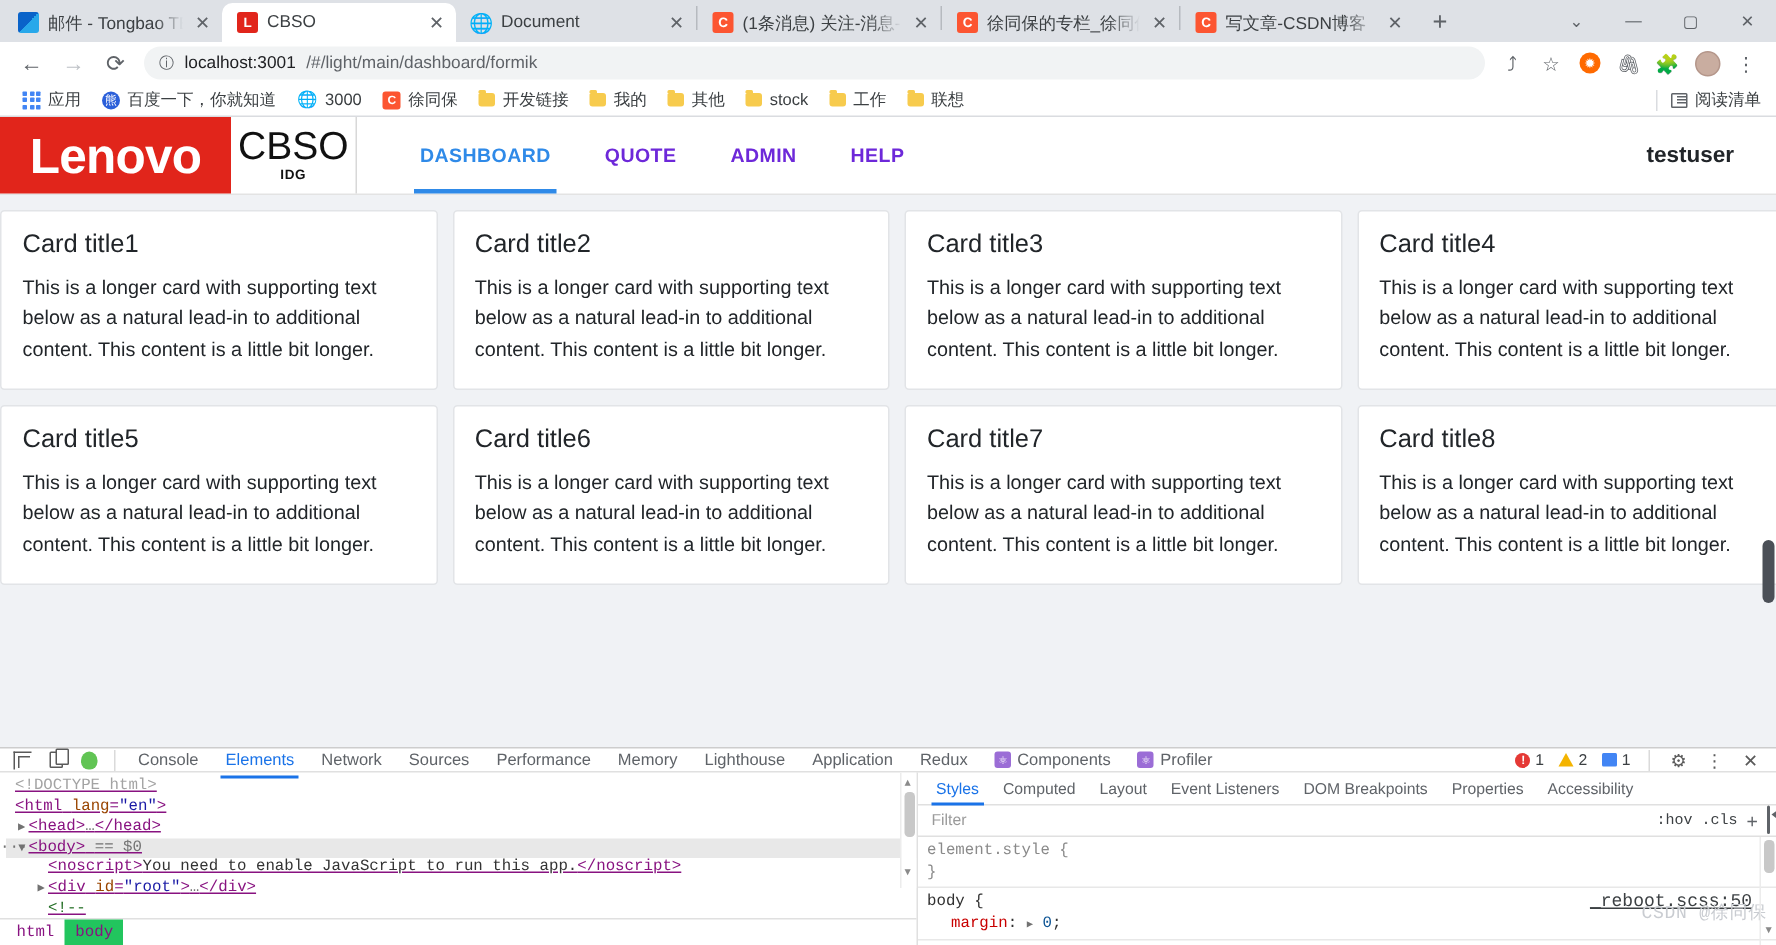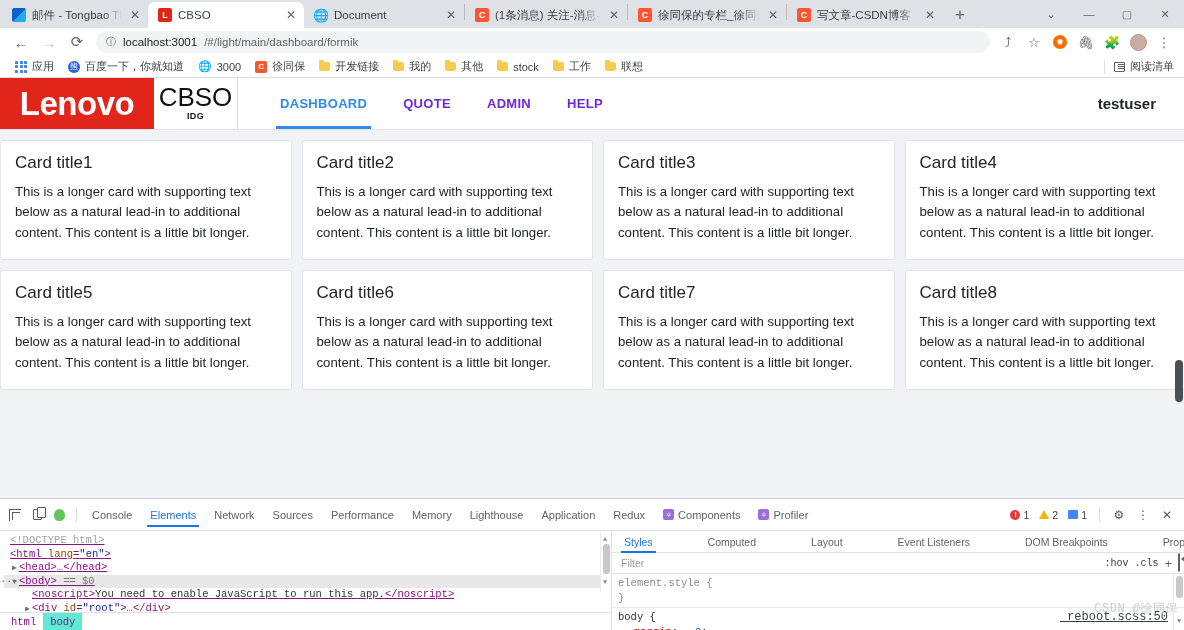--- a/index.html
+++ b/index.html
@@ -126,21 +126,21 @@
   .card-title { font-size: 17px; color:#212529; margin-bottom: 9px; font-weight: 400; }
   .card-text { font-size: 13.2px; color:#212529; line-height: 1.54; }
 
   .page-scroll-track { position:absolute; right:0; top:0; width:10px; bottom:0; }
   .page-scroll-thumb { position:absolute; right:1px; top:282px; width:8px; height:42px;
                        background:#4b5057; border-radius:4px; }
 
   
   .devtools { height: 132px; background:#fff; border-top: 1px solid #cdcdcd;
               display:flex; flex-direction:column; font-family:"Liberation Sans", sans-serif; }
-  .dt-tabbar { height: 32px; display:flex; align-items:center; border-bottom:1px solid #e0e0e0;
+  .dt-tabbar { height: 16px; display:flex; align-items:center; border-bottom:1px solid #e0e0e0;
                padding-left: 4px; gap: 0; }
   .dt-ico { width: 22px; height: 22px; display:flex; align-items:center; justify-content:center;
             color:#5a5a5a; font-size:12px; }
   .insp-ico { width:12px;height:12px; border:1.3px solid #5a5a5a; border-right:none; border-bottom:none;
               position:relative; }
   .insp-ico::after{content:"";position:absolute;left:2px;top:2px;border-left:1.3px solid #5a5a5a;
      border-top:1.3px solid #5a5a5a;width:7px;height:7px;transform:rotate(0deg);}
   .device-ico { width:9px;height:11px;border:1.3px solid #5a5a5a;border-radius:1px;position:relative;}
   .device-ico::after{content:"";position:absolute;left:3px;top:-3px;width:7px;height:9px;
      border:1.3px solid #5a5a5a;border-radius:1px;background:#fff;}
@@ -179,25 +179,25 @@
   .c-grey{color:#737373;}
   .dots { position:absolute; left:-4px; color:#727272; }
   .dom-scroll { position:absolute; right:0; top:0; bottom:20px; width:11px;
                 border-left:1px solid #ececec; background:#fff;}
   .dom-scroll .up,.dom-scroll .dn{position:absolute;left:2px;color:#8a8a8a;font-size:7px;}
   .dom-scroll .up{top:2px;} .dom-scroll .dn{bottom:2px;}
   .dom-scroll .th{position:absolute;left:2px;top:13px;width:7px;height:30px;background:#c8c8c8;border-radius:3px;}
   .breadcrumb { height: 18px; border-top:1px solid #e0e0e0; display:flex; align-items:center;
                 padding-left: 4px; gap: 0; font-family:"Liberation Mono", monospace; font-size:10.5px;}
   .crumb { padding: 0 7px; height:18px; display:flex; align-items:center; color:#881280; }
-  .crumb.active { background:#5eead4; }
+  .crumb.active { background:#22c55e; }
 
   .dt-styles { flex:1; display:flex; flex-direction:column; min-width:0; }
   .st-tabbar { height: 22px; display:flex; border-bottom:1px solid #e0e0e0;
-               padding-left:4px;gap:39px; }
+               padding-left:4px; }
   .st-tab { font-size: 10.5px; color:#5f6368; padding: 0 8px; height:22px; display:flex;
             align-items:center; position:relative; white-space:nowrap;}
   .st-tab.active{color:#1a73e8;}
   .st-tab.active::after{content:"";position:absolute;left:5px;right:5px;bottom:0;height:2px;background:#1a73e8;}
   .st-filterbar { height: 21px; display:flex; align-items:center; border-bottom:1px solid #e0e0e0;
                   padding: 0 4px; gap:6px; }
   .st-filter { flex:1; font-size:10.5px; color:#9a9a9a; padding-left:5px; }
   .st-tool { font-size:10px; color:#3c4043; font-family:"Liberation Mono", monospace; }
   .st-plus { font-size:13px; color:#5f6368; }
   .st-box { width:11px;height:10px;border:1px solid #5f6368;border-radius:1px;position:relative;}

